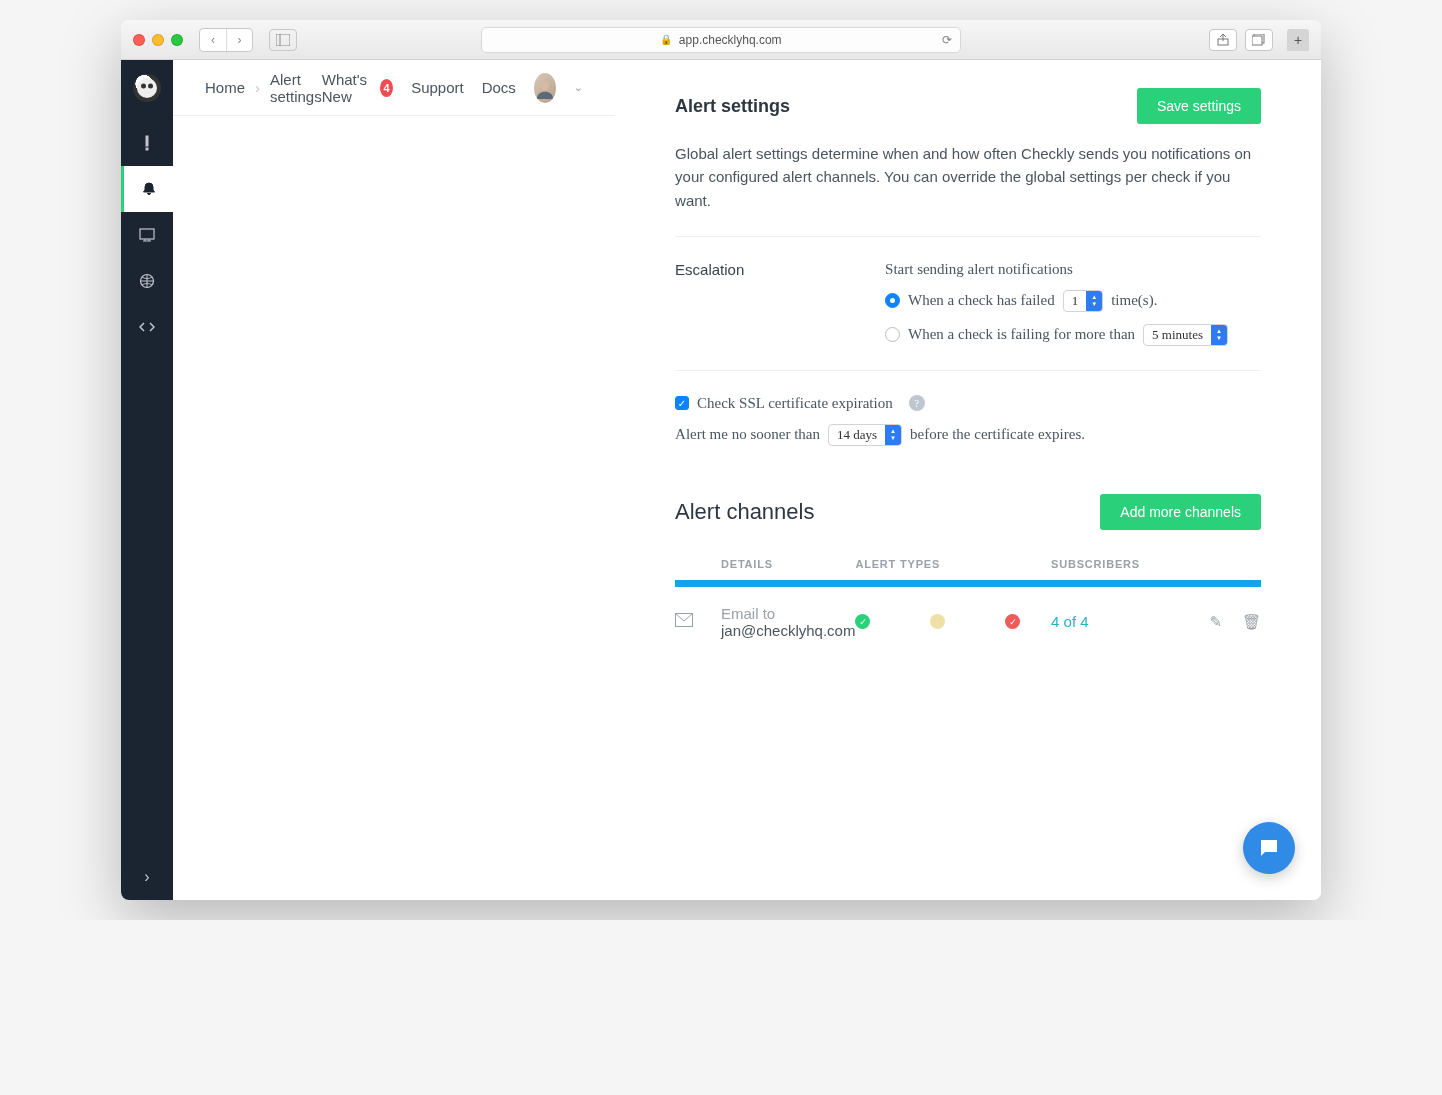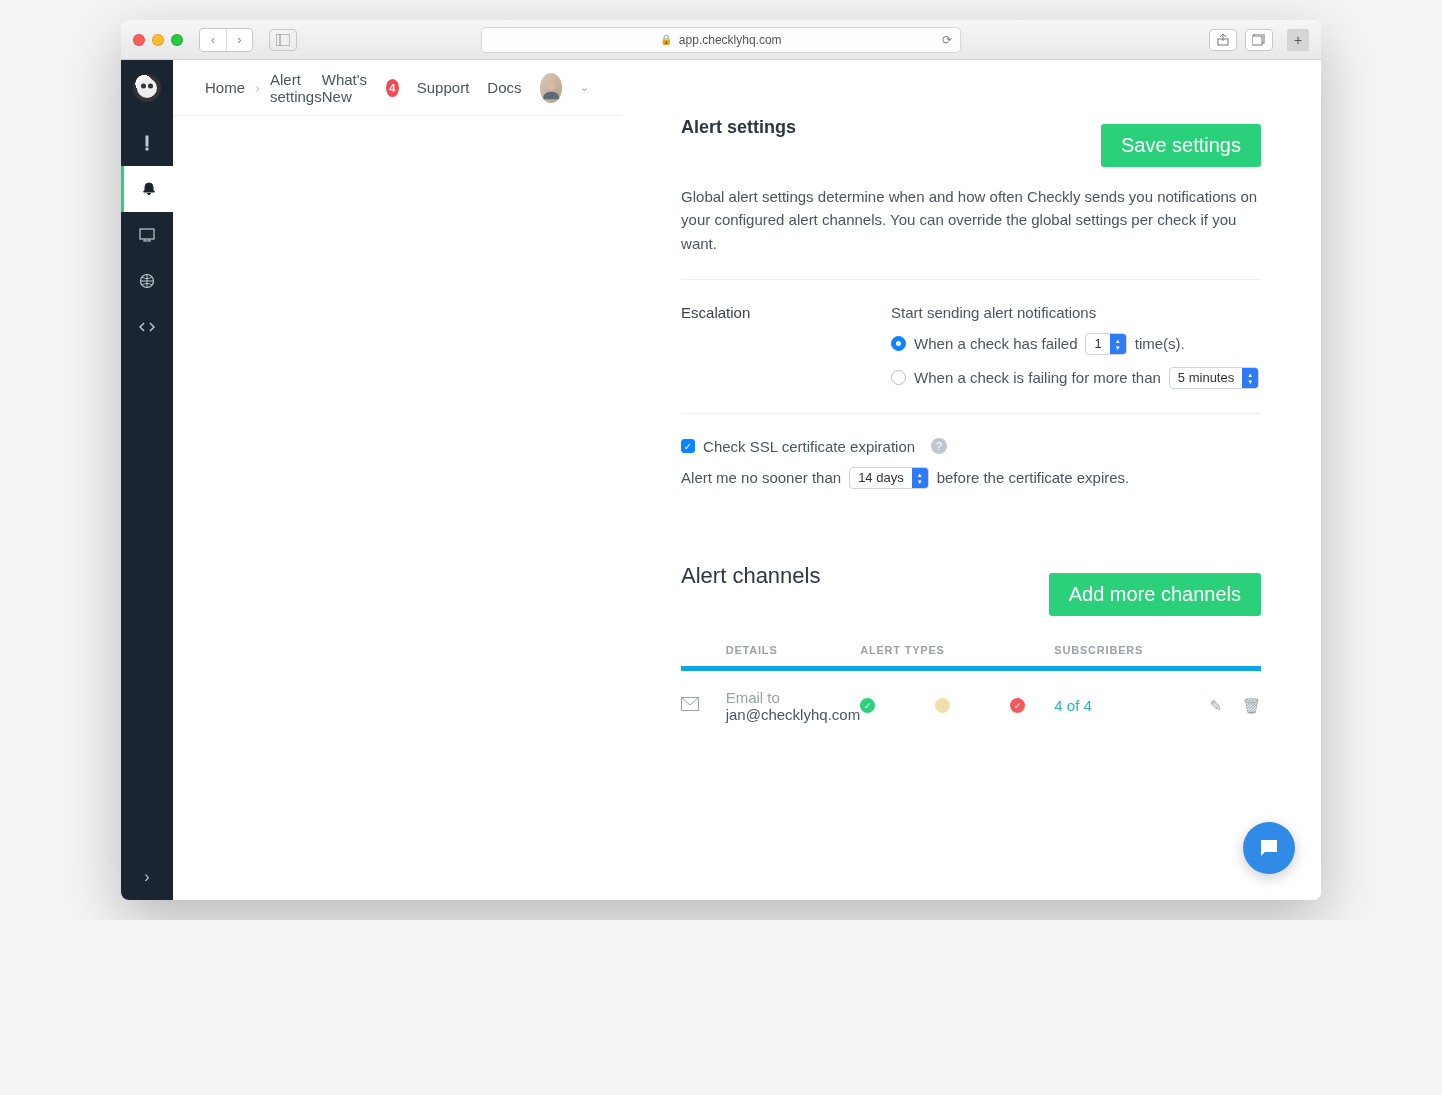--- a/index.html
+++ b/index.html
@@ -26,49 +26,49 @@
   .side .logo { width:28px; height:28px; border-radius:50%; background:radial-gradient(circle at 40% 35%, #fff 0 35%, #333 36% 100%); margin-bottom:18px; display:flex; align-items:center; justify-content:center; color:#1b2531; font-size:16px; font-weight:bold;}
   .side-icon { width:52px; height:46px; display:flex; align-items:center; justify-content:center; color:#c0c6cf; font-size:15px; cursor:pointer;}
   .side-icon.active { background:#fff; color:#1b2531; border-left:3px solid #2bd07a;}
   .side-icon svg { width:16px; height:16px; fill:currentColor; stroke:currentColor;}
   .side-expand { margin-top:auto; width:52px; height:46px; display:flex; align-items:center; justify-content:center; color:#c0c6cf; font-size:16px;}
   .content { flex:1; display:flex; overflow:auto;}
   .topbar { height:56px; border-bottom:1px solid #eceff1; display:flex; align-items:center; padding:0 32px;}
   .breadcrumb { display:flex; align-items:center; gap:10px; font-size:15px; color:#4a5560;}
   .breadcrumb .sep { color:#c0c6cf;}
   .topbar-right { margin-left:auto; display:flex; align-items:center; gap:18px;}
-  .top-link { color:#4a5560; font-size:15px; display:flex; align-items:center; gap:6px;}
+  .top-link { color:#4a5560; font-size:15px; display:flex; align-items:center; gap:0;}
   .badge { background:#ef4b52; color:#fff; width:18px; height:18px; border-radius:50%; font-size:11px; display:flex; align-items:center; justify-content:center; font-weight:600;}
   .avatar { width:30px; height:30px; border-radius:50%; background:linear-gradient(135deg,#d8c9b8,#b89f88); display:flex; align-items:center; justify-content:center; overflow:hidden;}
   .chev { color:#9aa1a8; font-size:11px;}
   .main { padding: 28px 60px 40px; color:#3a434d;}
   .sec-head { display:flex; align-items:center; margin-bottom:18px;}
   .sec-head h2 { font-size:18px; font-weight:600; color:#2d3741;}
-  .btn { padding:10px 20px; border-radius:3px; font-size:20px; font-weight:500; border:none; cursor:pointer;margin-top:36px;}
+  .btn { padding:10px 20px; border-radius:3px; font-size:14px; font-weight:500; border:none; cursor:pointer;}
   .btn.green { background:#2bd07a; color:#fff;}
   .desc { font-size:15px; color:#4a5560; line-height:1.55; margin-bottom:24px;}
   .section-row { display:flex; border-top:1px solid #eceff1; padding:24px 0;}
   .section-row .label { width:210px; font-size:15px; color:#3a434d;}
   .section-row .body { flex:1; font-size:15px; color:#4a5560;}
-  .body-line { display:flex; align-items:center; gap:8px; margin-bottom:12px; flex-wrap:wrap;}
+  .body-line { display:flex; align-items:center; gap:8px; margin-bottom:12px; flex-wrap:wrap;font-family:Liberation Serif, serif;}
   .body-line:last-child{margin-bottom:0;}
   .radio { width:15px; height:15px; border-radius:50%; border:1px solid #bbb; display:inline-flex; align-items:center; justify-content:center; cursor:pointer;}
   .radio.checked { border-color:#0a84ff; background:#0a84ff;}
   .radio.checked::after { content:""; width:5px; height:5px; background:#fff; border-radius:50%;}
   .checkbox { width:14px; height:14px; border-radius:3px; border:1px solid #0a84ff; background:#0a84ff; display:inline-flex; align-items:center; justify-content:center; color:#fff; font-size:10px; cursor:pointer;}
   .mac-select { display:inline-flex; height:22px; border:1px solid #cfd4d9; border-radius:4px; background:#fff; overflow:hidden; align-items:stretch;}
   .mac-select .val { padding:0 8px; font-size:13px; display:flex; align-items:center; color:#333;}
   .mac-select .arrows { width:16px; background:#2f7bf5; display:flex; flex-direction:column; align-items:center; justify-content:center; color:#fff;}
   .mac-select .arrows::before{content:"▴"; font-size:7px; line-height:7px;}
   .mac-select .arrows::after{content:"▾"; font-size:7px; line-height:7px;}
   .help-icon { width:16px; height:16px; border-radius:50%; background:#c0c6cf; color:#fff; font-size:11px; display:inline-flex; align-items:center; justify-content:center; margin-left:8px;}
   .channels-head { display:flex; align-items:center; margin:24px 0 18px;}
   .channels-head h3 { font-size:22px; font-weight:500; color:#2d3741;}
   .table { width:100%; border-collapse:collapse;}
-  .table th { text-align:left; font-size:11px; letter-spacing:.8px; color:#9aa1a8; font-weight:600; text-transform:uppercase; padding:10px 0; border-bottom:5px solid #0ea5e9;}
+  .table th { text-align:left; font-size:11px; letter-spacing:.8px; color:#9aa1a8; font-weight:600; text-transform:uppercase; padding:10px 0; border-bottom:7px solid #0ea5e9;}
   .table td { padding:18px 0; font-size:15px; color:#4a5560; vertical-align:middle;}
   .email-icon { color:#9aa1a8; font-size:16px;}
   .dot { width:15px; height:15px; border-radius:50%; display:inline-flex; align-items:center; justify-content:center; color:#fff; font-size:9px;}
   .dot.green{background:#2bd07a}.dot.yellow{background:#efe0a8}.dot.red{background:#f05a5a}
   .link { color:#25b4c7;}
   .row-actions { color:#9aa1a8; font-size:15px; display:flex; gap:20px; justify-content:flex-end;}
   .chat-bubble { position:absolute; right:26px; bottom:26px; width:52px; height:52px; border-radius:50%; background:#2f8be6; display:flex; align-items:center; justify-content:center; color:#fff; box-shadow:0 4px 14px rgba(0,0,0,.2);}
   .chat-bubble svg{width:24px;height:24px;fill:#fff;}
 </style>
 </head>

